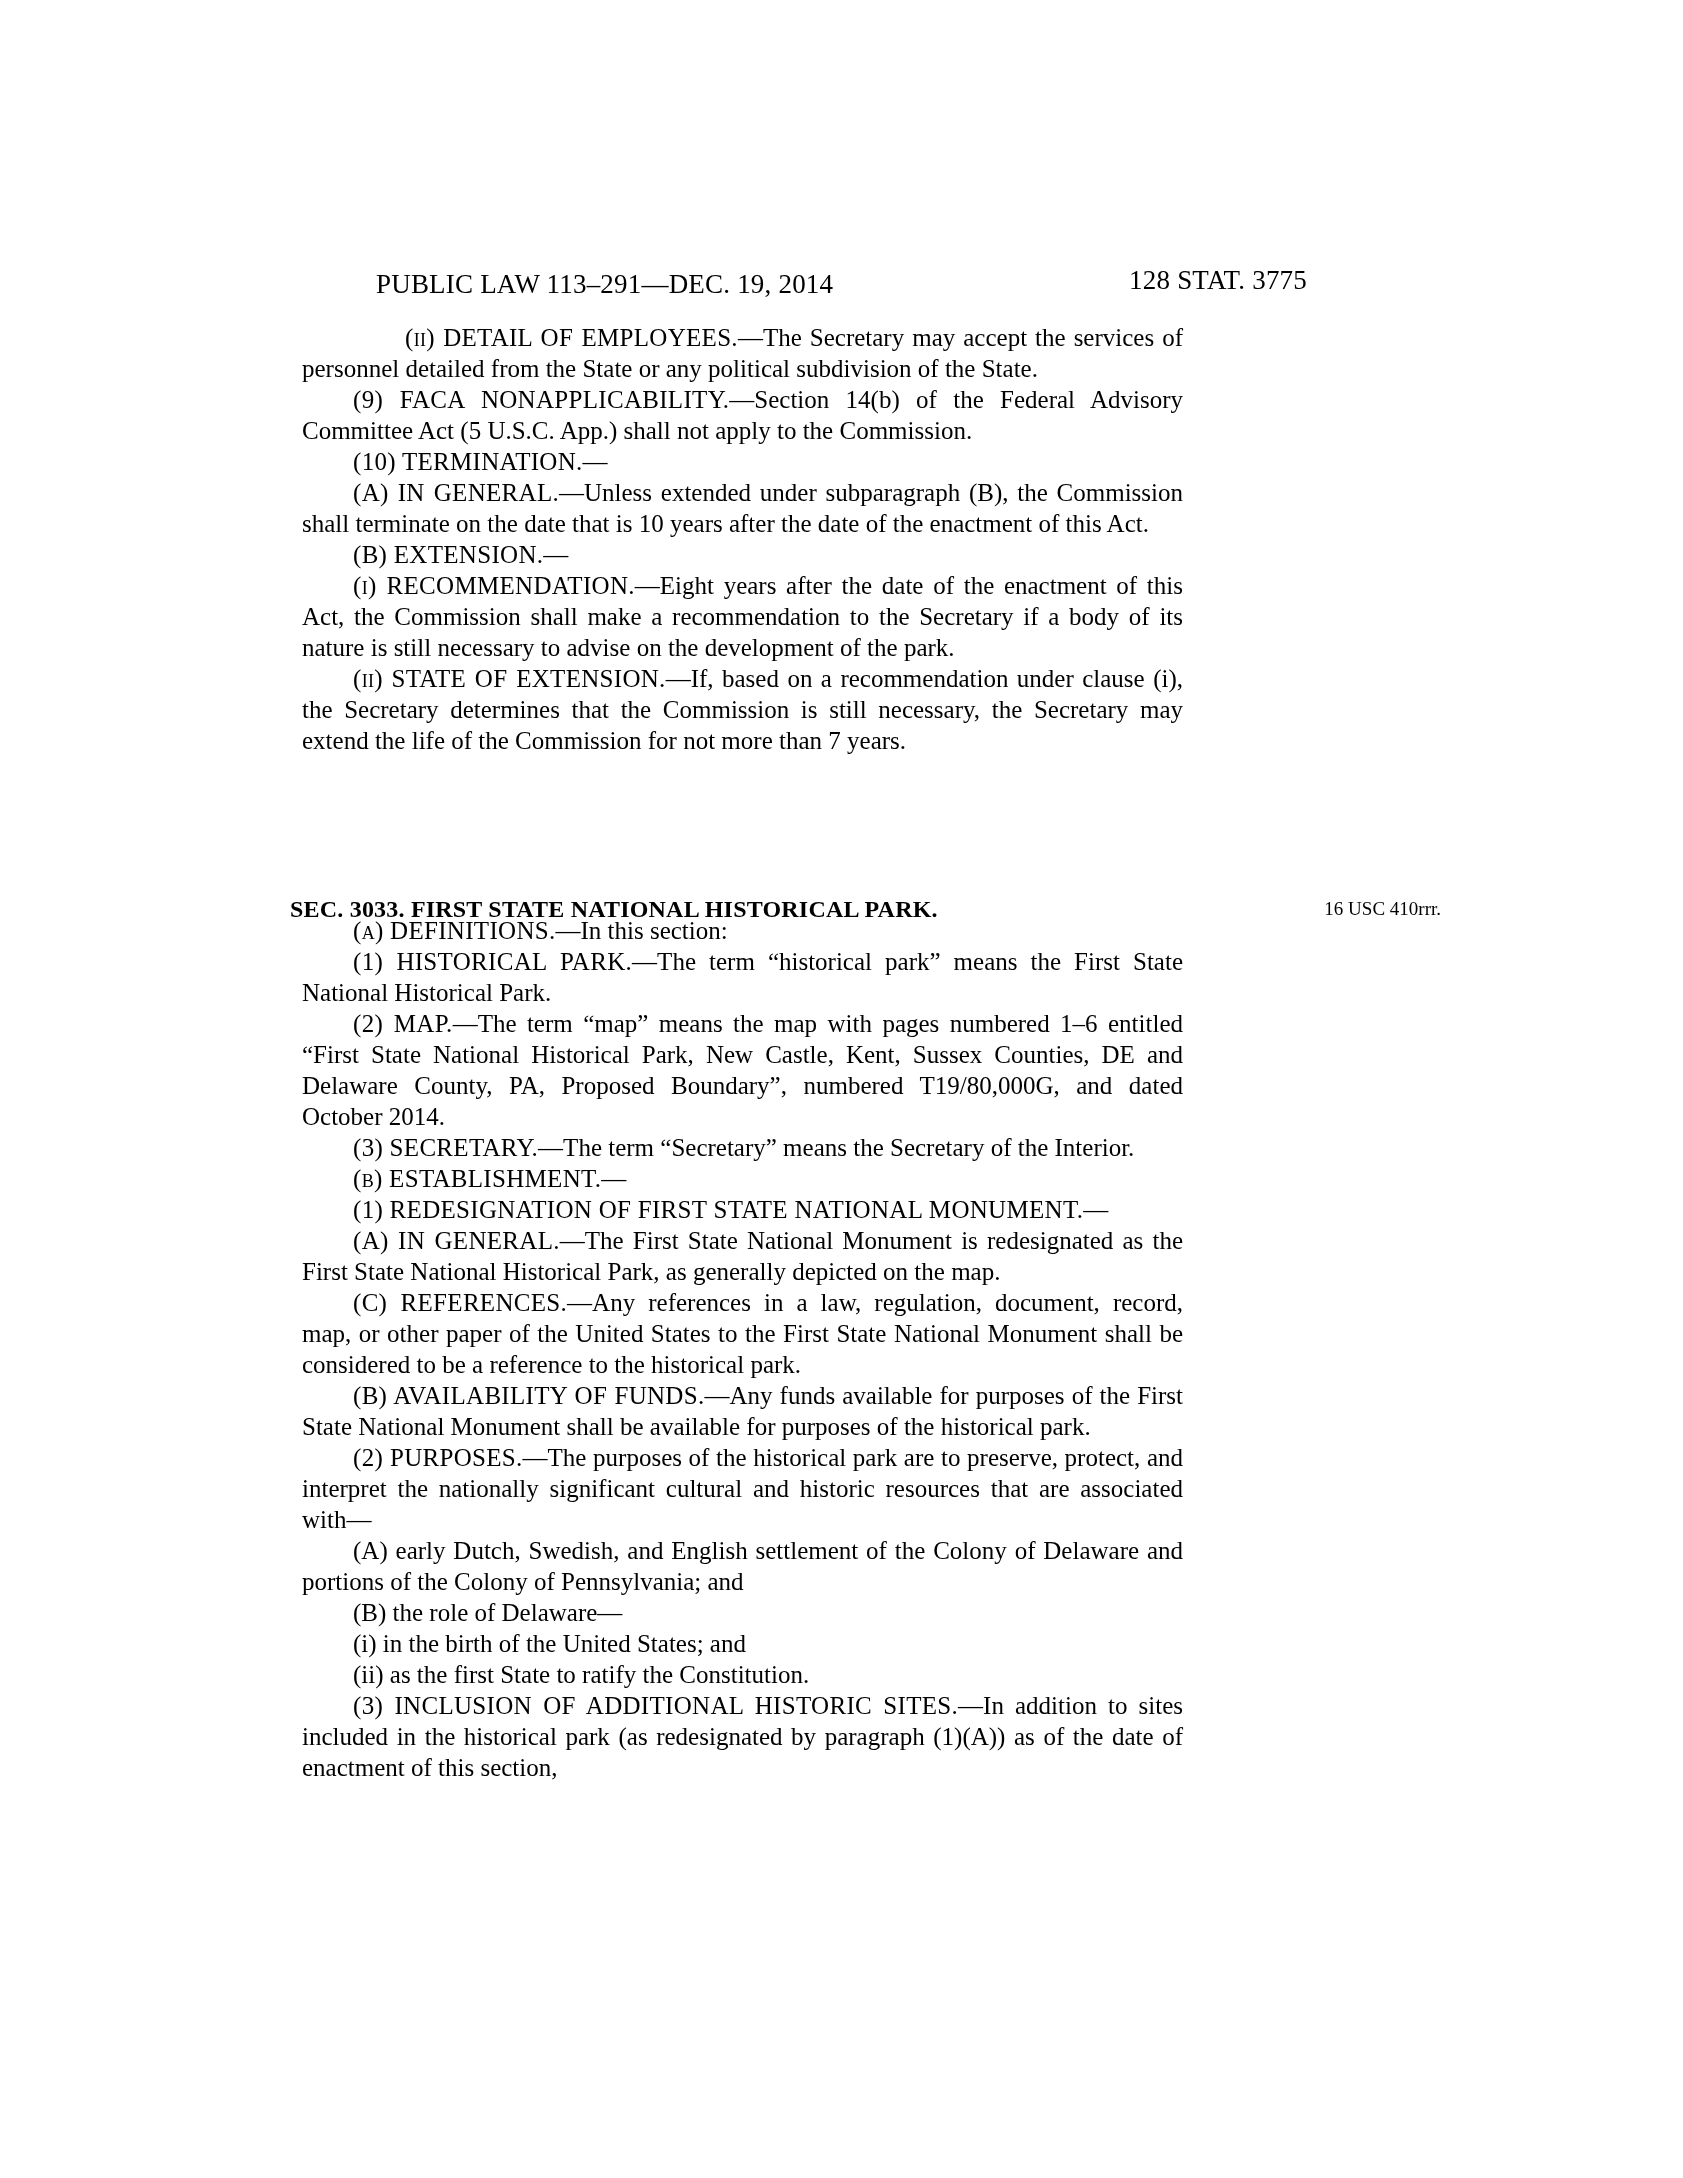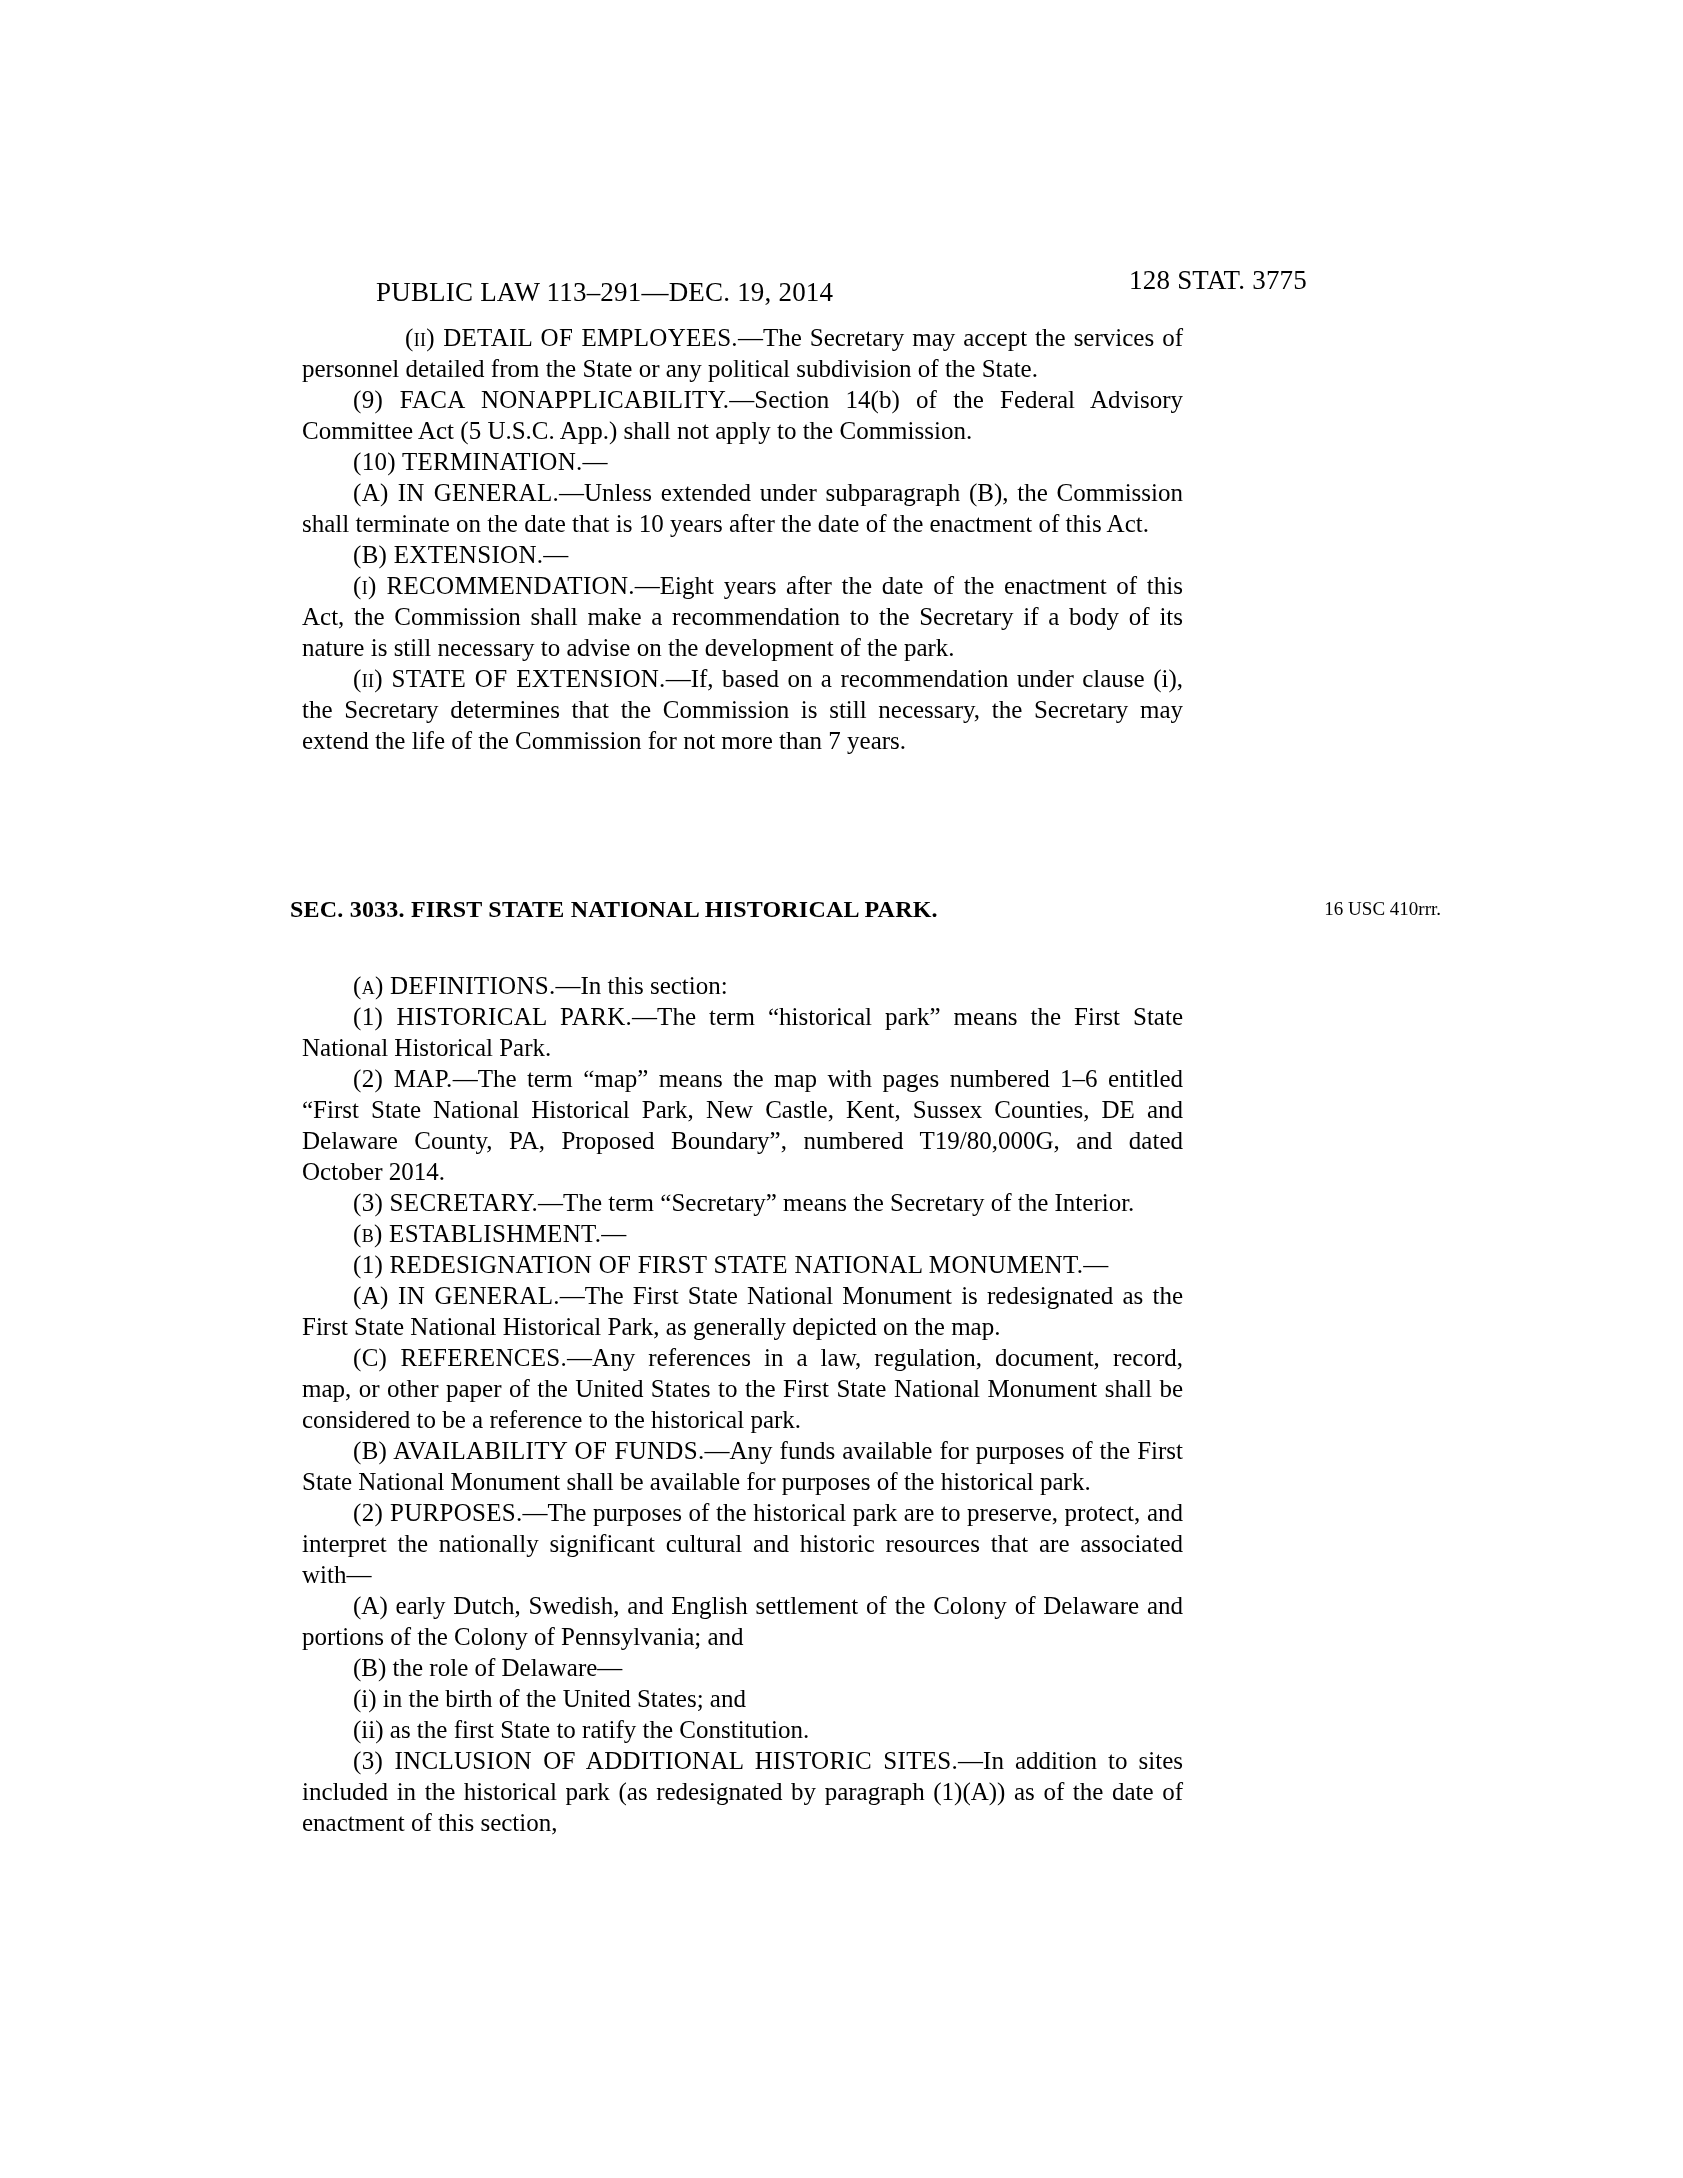--- a/index.html
+++ b/index.html
@@ -33,21 +33,21 @@
   }
   .running-head .rh-inner {
     display: inline-block;
     width: 931px;
     text-align: left;
     position: relative;
   }
   .running-head .rh-left {
     position: absolute;
     left: 0;
-    top: 12px;
+    top: 4px;
     white-space: nowrap;
   }
   .running-head .rh-right {
     position: absolute;
     right: 0;
     top: 0;
     white-space: nowrap;
     margin-left: 34px;
   }
 
@@ -143,21 +143,21 @@
       <span class="sc">(ii) STATE OF EXTENSION.</span><span>—If, based on a recommendation under clause (i), the Secretary determines that the Commission is still necessary, the Secretary may extend the life of the Commission for not more than 7 years.</span>
     </p>
 
   </div>
 
   <div class="section-head-row">
     <span class="section-head">SEC. 3033. FIRST STATE NATIONAL HISTORICAL PARK.</span>
     <span class="marginal-note">16 USC 410rrr.</span>
   </div>
 
-  <div class="column" style="top:970px;">
+  <div class="column" style="top:915px;">
 
     <p class="blk hang-1">
       <span class="sc">(a) DEFINITIONS.</span><span>—In this section:</span>
     </p>
 
     <p class="blk hang-1">
       <span class="sc">(1) HISTORICAL PARK.</span><span>—The term “historical park” means the First State National Historical Park.</span>
     </p>
 
     <p class="blk hang-1">

